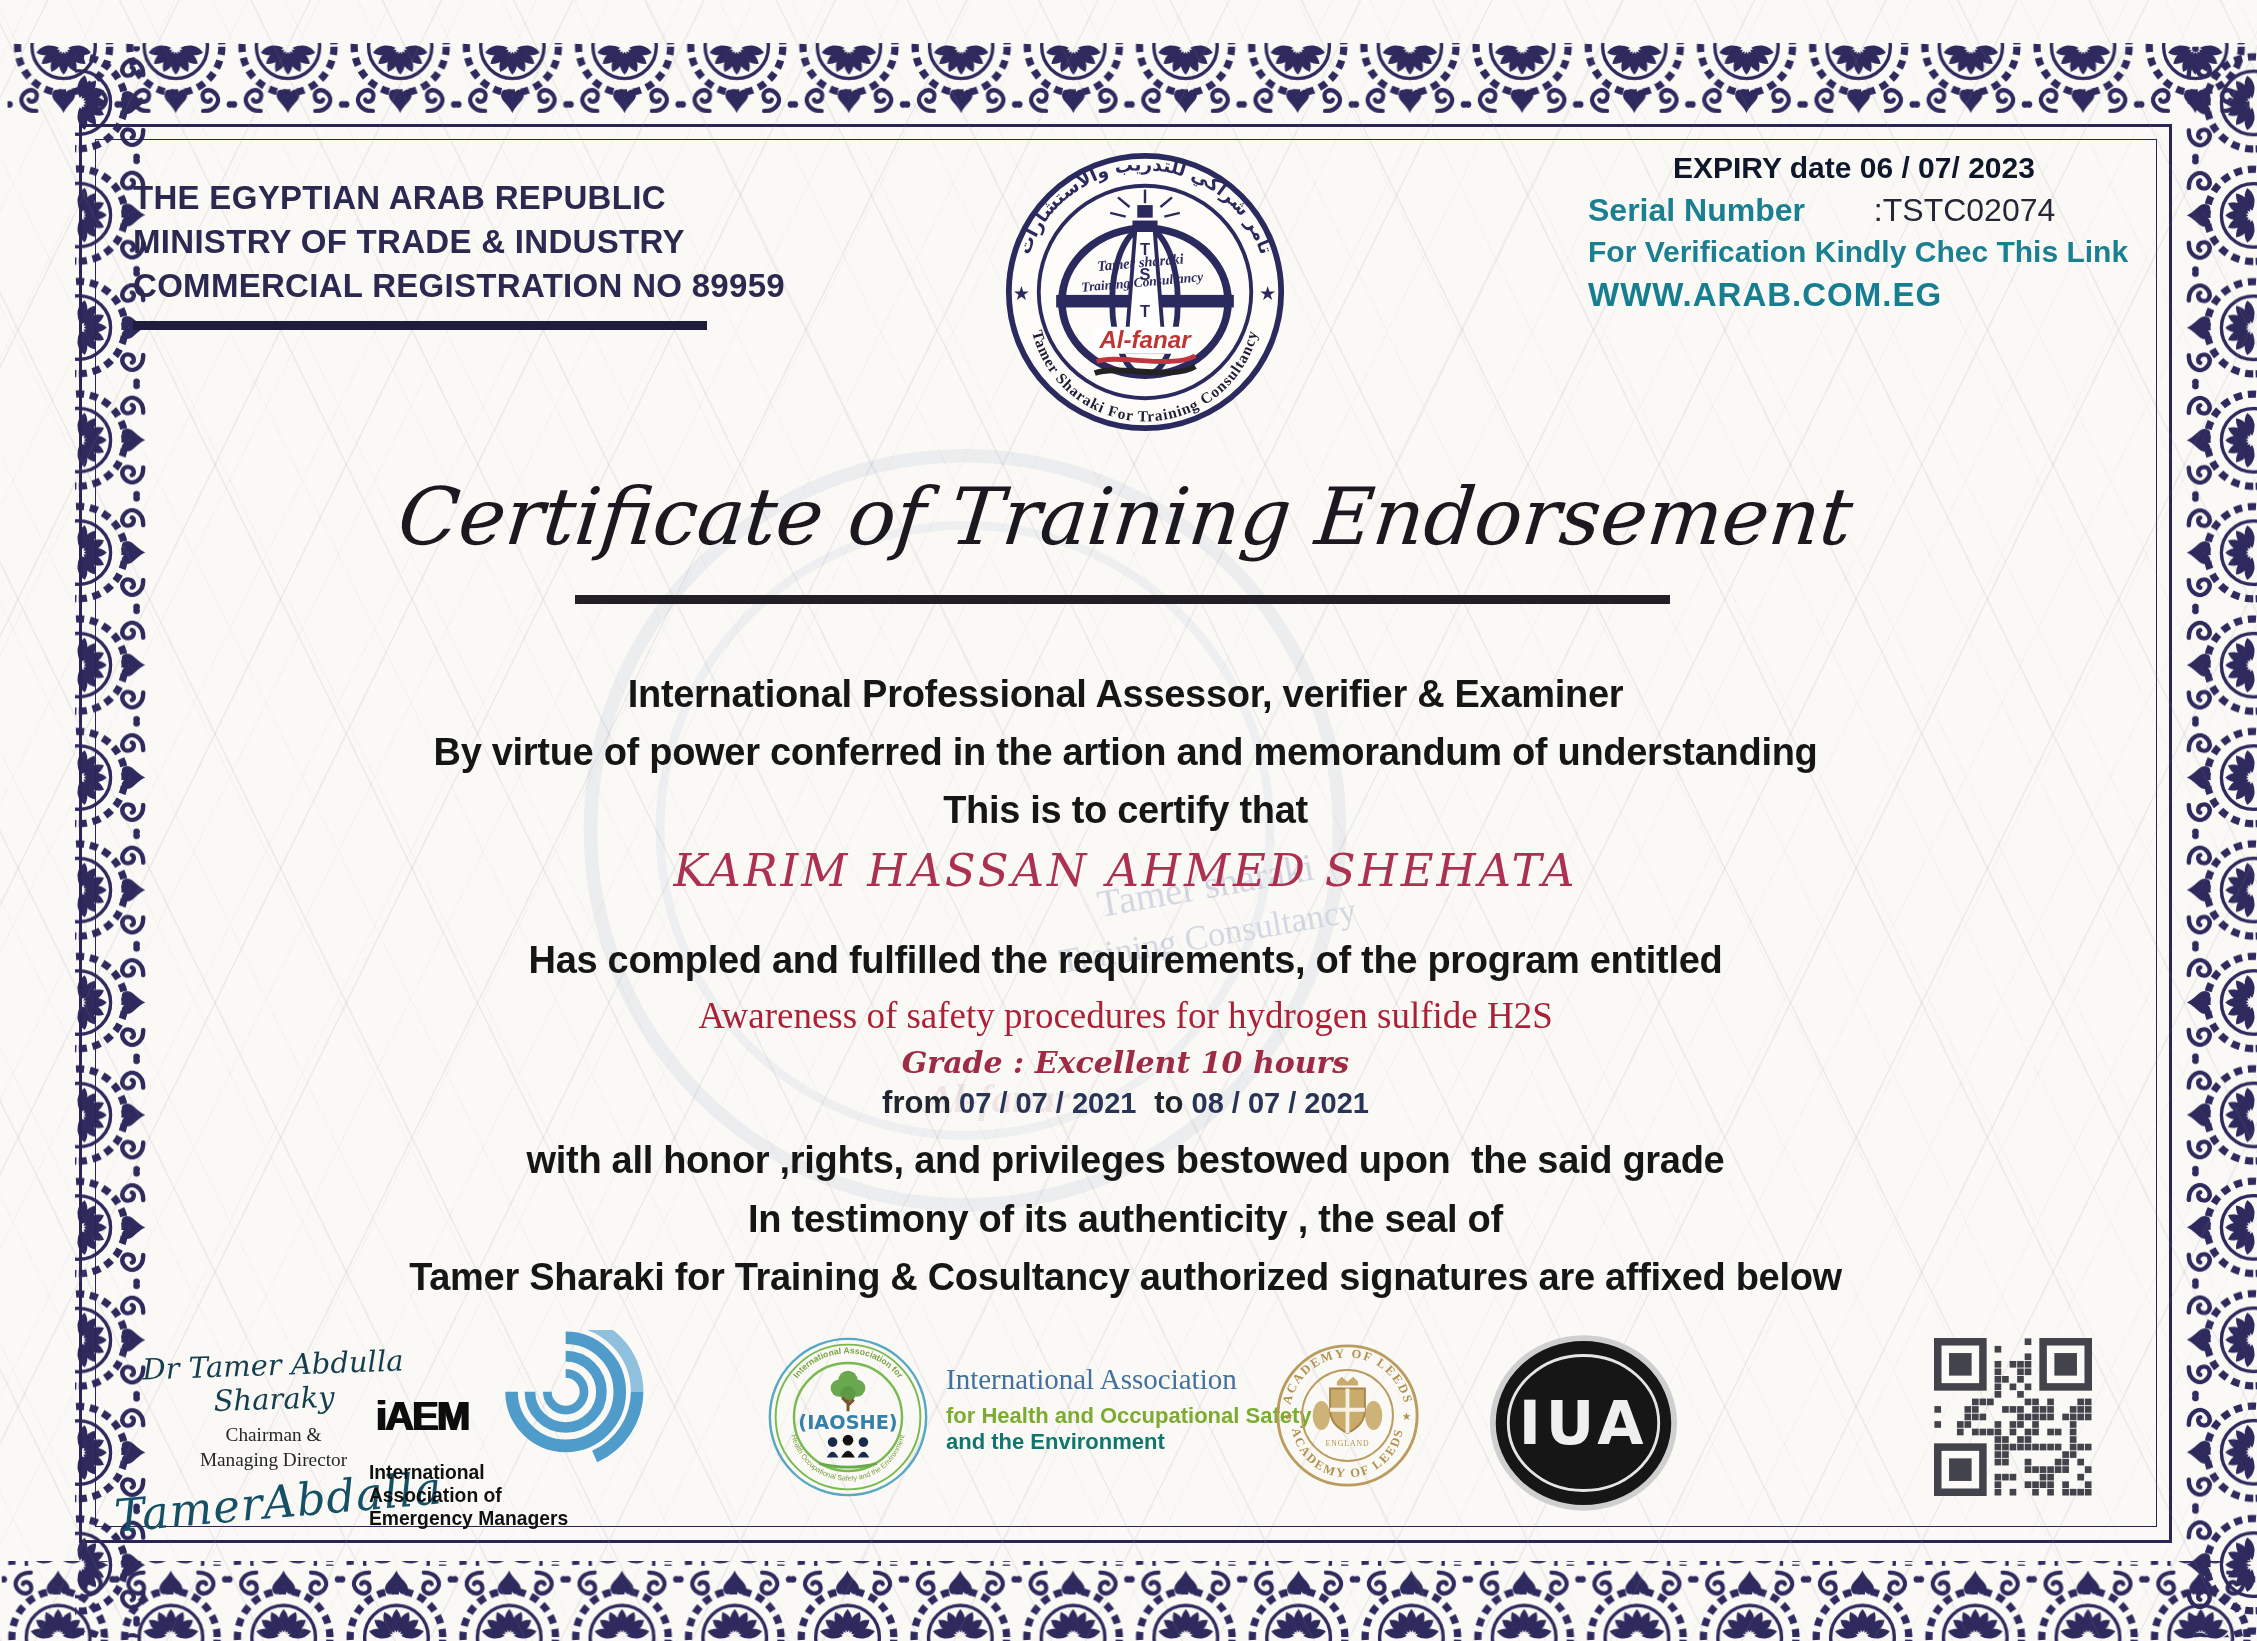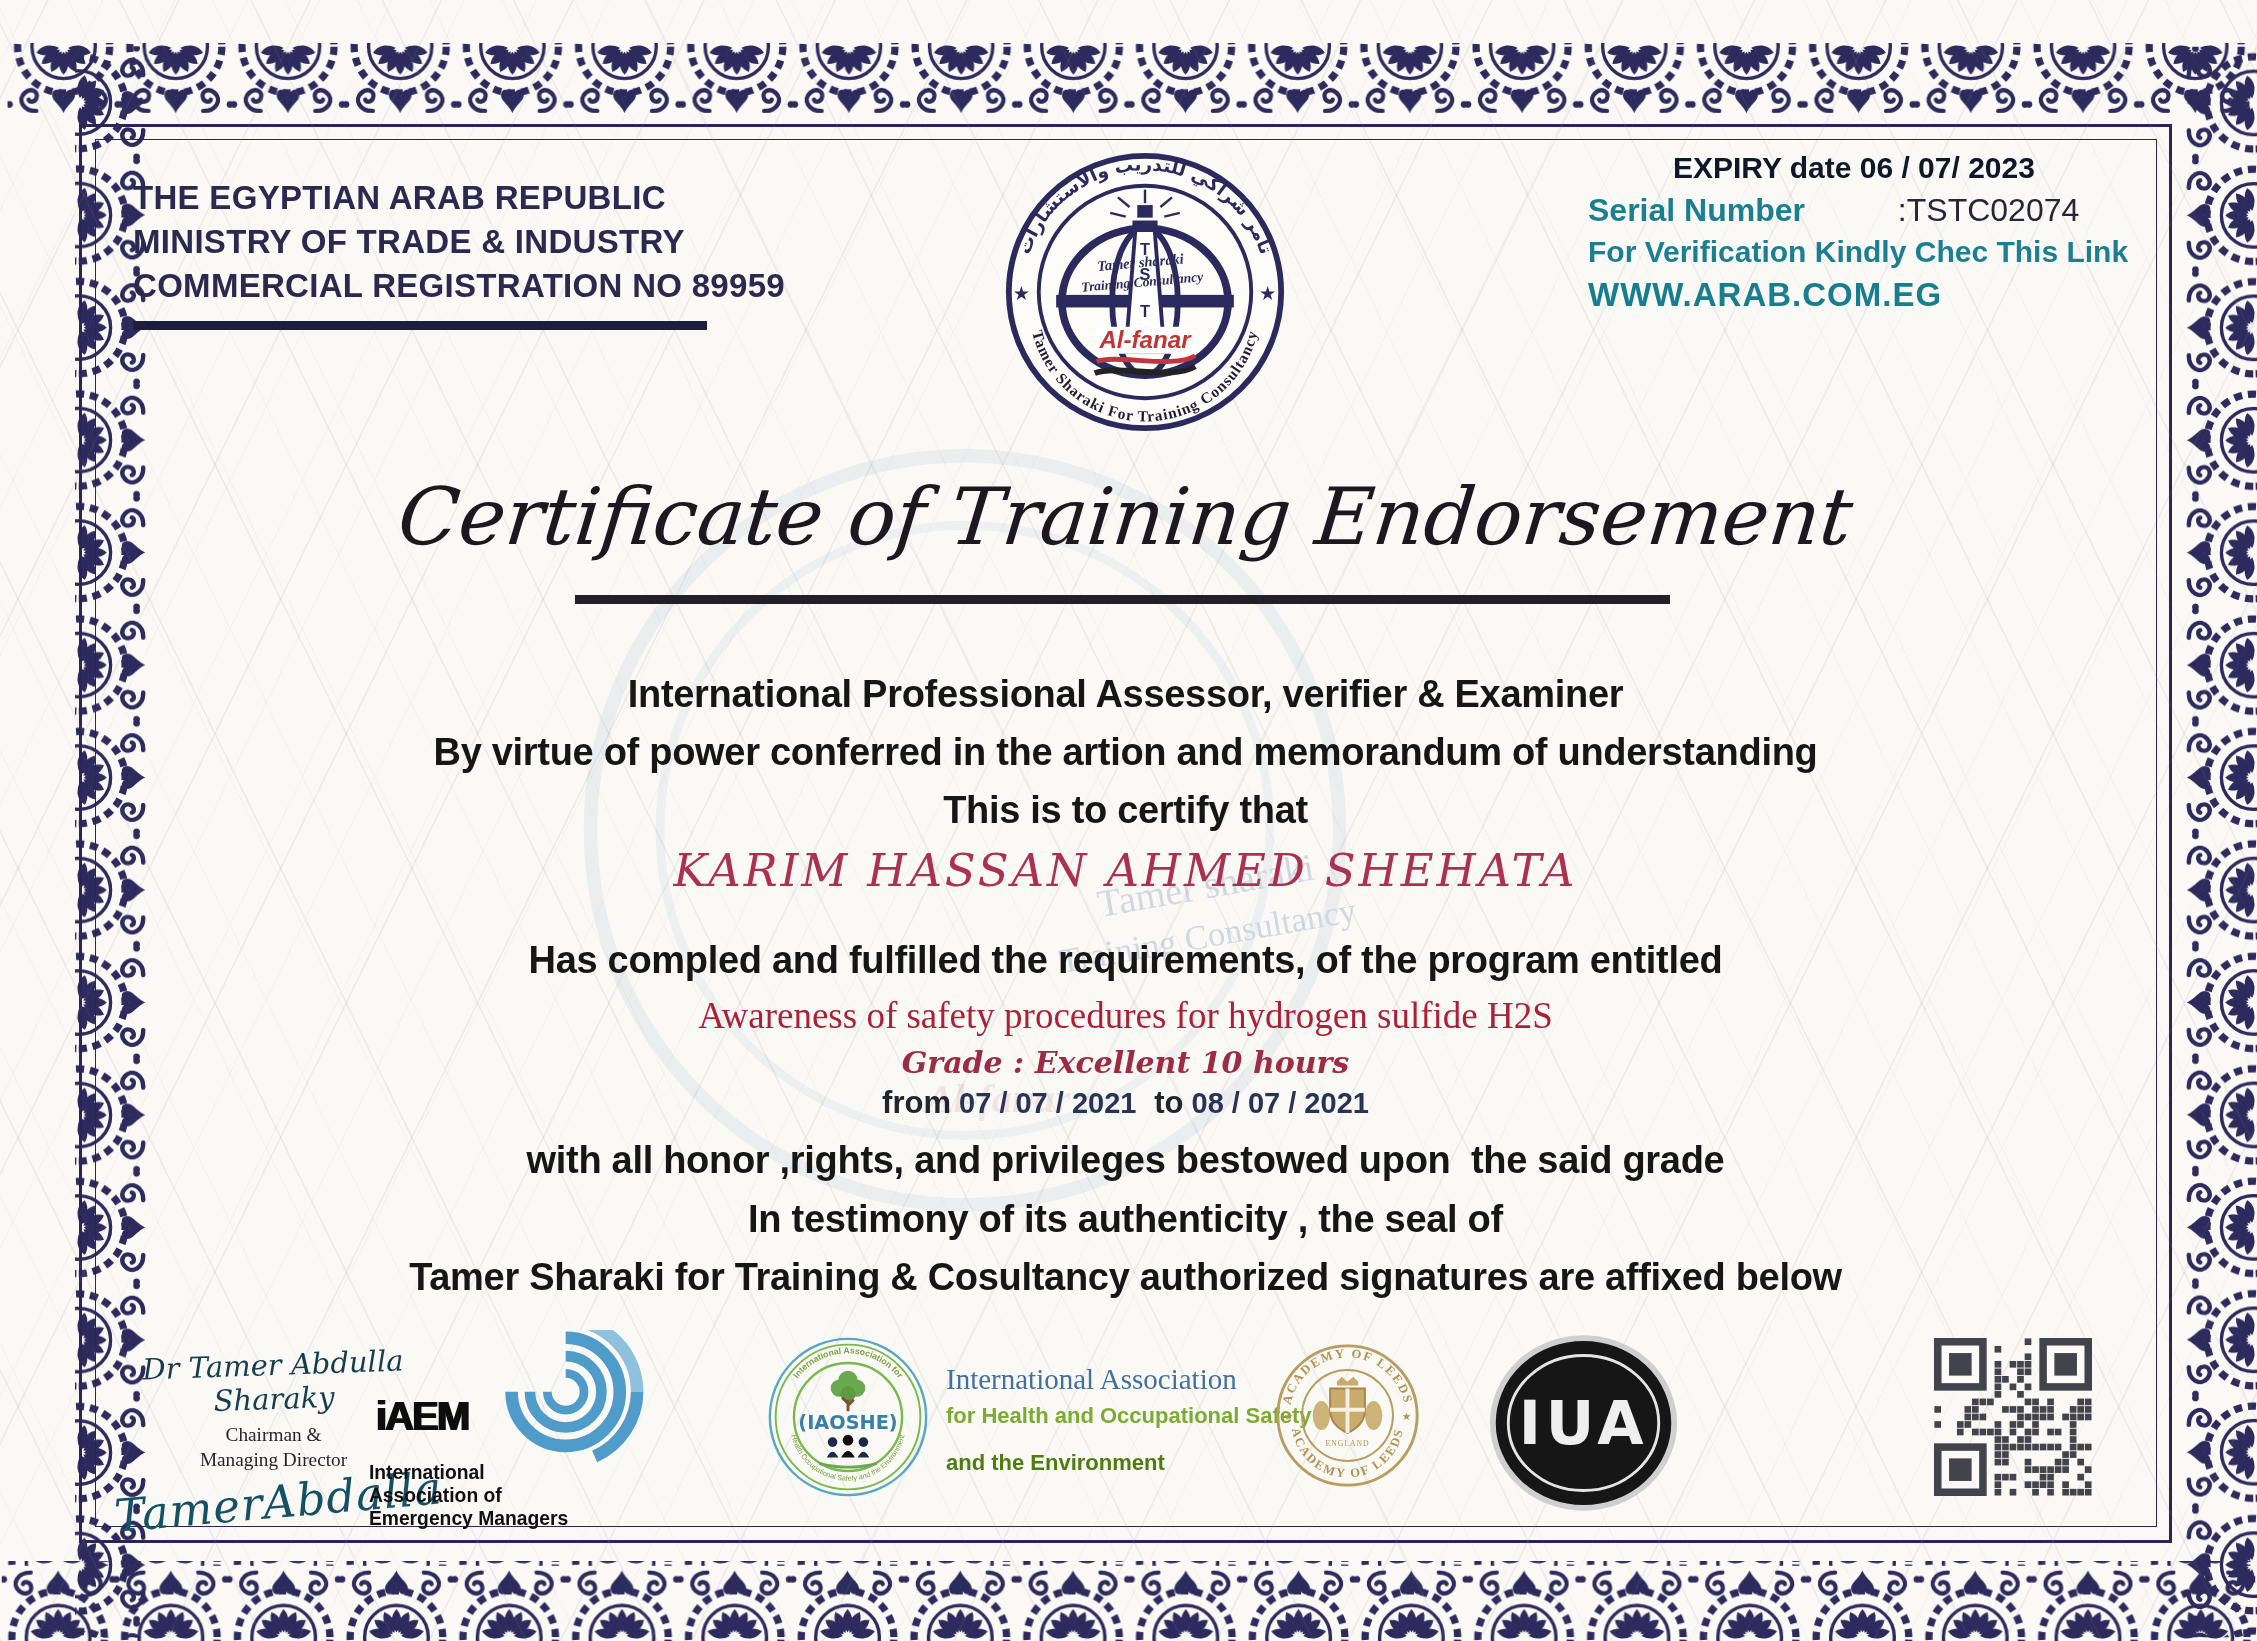--- a/index.html
+++ b/index.html
@@ -23,21 +23,21 @@
   .wm{position:absolute;left:521px;top:415px;z-index:2;opacity:.55;}
   .content{position:absolute;inset:0;z-index:6;}
   .hdr-left{position:absolute;left:133px;top:176px;font-size:33px;line-height:44px;
     font-weight:bold;color:#2c2950;letter-spacing:0.3px;}
   .hl-bar{position:absolute;left:133px;top:321px;width:574px;height:8.7px;background:#1f1c3e;}
   .seal{position:absolute;left:1004px;top:151px;}
   .hdr-right{position:absolute;left:1588px;top:151px;width:560px;}
   .hr-expiry{margin-left:85px;font-size:30px;font-weight:600;color:#0f172a;}
   .hr-serial{margin-top:6.8px;font-size:32px;}
   .hr-serial .lbl{font-weight:bold;color:#1b7f92;}
-  .hr-serial .val{color:#262637;margin-left:84px;font-weight:500;}
+  .hr-serial .val{color:#262637;margin-left:60px;font-weight:500;}
   .hr-verify{margin-top:5.8px;font-size:30px;font-weight:bold;color:#1b7f92;}
   .hr-www{margin-top:7.7px;font-size:33px;font-weight:bold;color:#177d90;letter-spacing:1px;}
   .ctr{position:absolute;left:79px;width:2093px;text-align:center;}
   .title{top:471px;font-family:"DejaVu Serif",serif;font-style:italic;font-size:79px;
     color:#1b181f;transform:skewX(-6deg);}
   .title-bar{position:absolute;left:575px;top:595px;width:1095px;height:8.7px;background:#221f26;}
   .stmt{font-weight:bold;color:#161616;font-size:38px;letter-spacing:-0.3px;}
   .name{top:844px;font-family:"DejaVu Serif",serif;font-style:italic;font-size:45px;
     color:#ac3150;letter-spacing:2.9px;}
   .prog{top:994px;font-family:"Liberation Serif",serif;font-size:37px;color:#ac1f36;}
@@ -55,21 +55,21 @@
   .iaem{position:absolute;left:365px;top:1330px;width:270px;height:205px;}
   .iaem-spiral{position:absolute;right:-11.6px;top:0;}
   .iaem-acr{position:absolute;left:10px;top:64px;font-size:40px;font-weight:bold;color:#0d0d0d;
     letter-spacing:-1.9px;text-shadow:1.9px 0 0 #0d0d0d;}
   .iaem-cap{position:absolute;left:3.9px;top:131px;font-size:19.3px;font-weight:bold;
     line-height:23px;color:#101010;}
   .iaoshe{position:absolute;left:766px;top:1335px;}
   .iah{position:absolute;left:946px;top:1363px;width:367px;}
   .iah-1{font-family:"Liberation Serif",serif;font-size:29px;color:#41719f;}
   .iah-2{font-size:22px;font-weight:bold;color:#7cab31;margin-top:6.8px;}
-  .iah-3{font-size:22px;font-weight:bold;color:#4d7c0f;margin-top:21px;}
+  .iah-3{font-size:22px;font-weight:bold;color:#0f766e;margin-top:0;}
   .leeds{position:absolute;left:1274px;top:1342px;}
   .iua{position:absolute;left:1489px;top:1332px;}
   .qr{position:absolute;left:1934px;top:1338px;}
   .hidden-defs{position:absolute;width:0;height:0;overflow:hidden;}
 </style>
 </head>
 <body>
 
 <div class="page">
 

